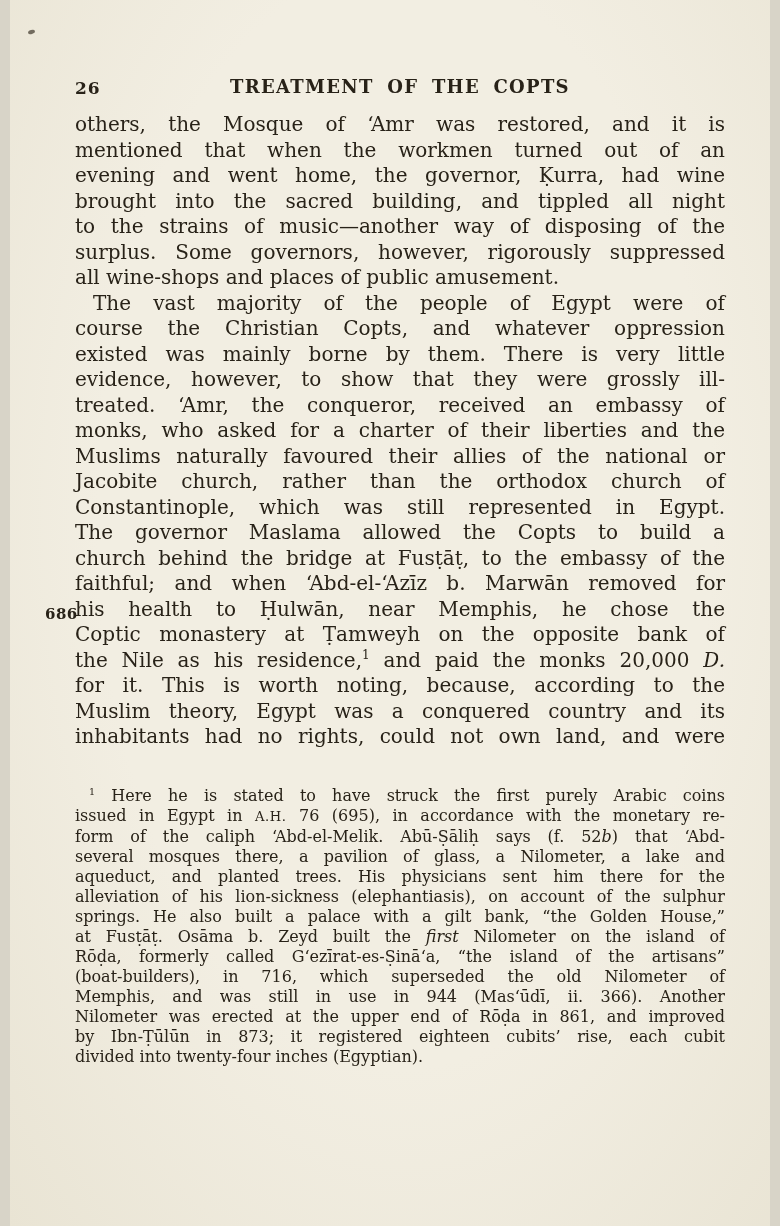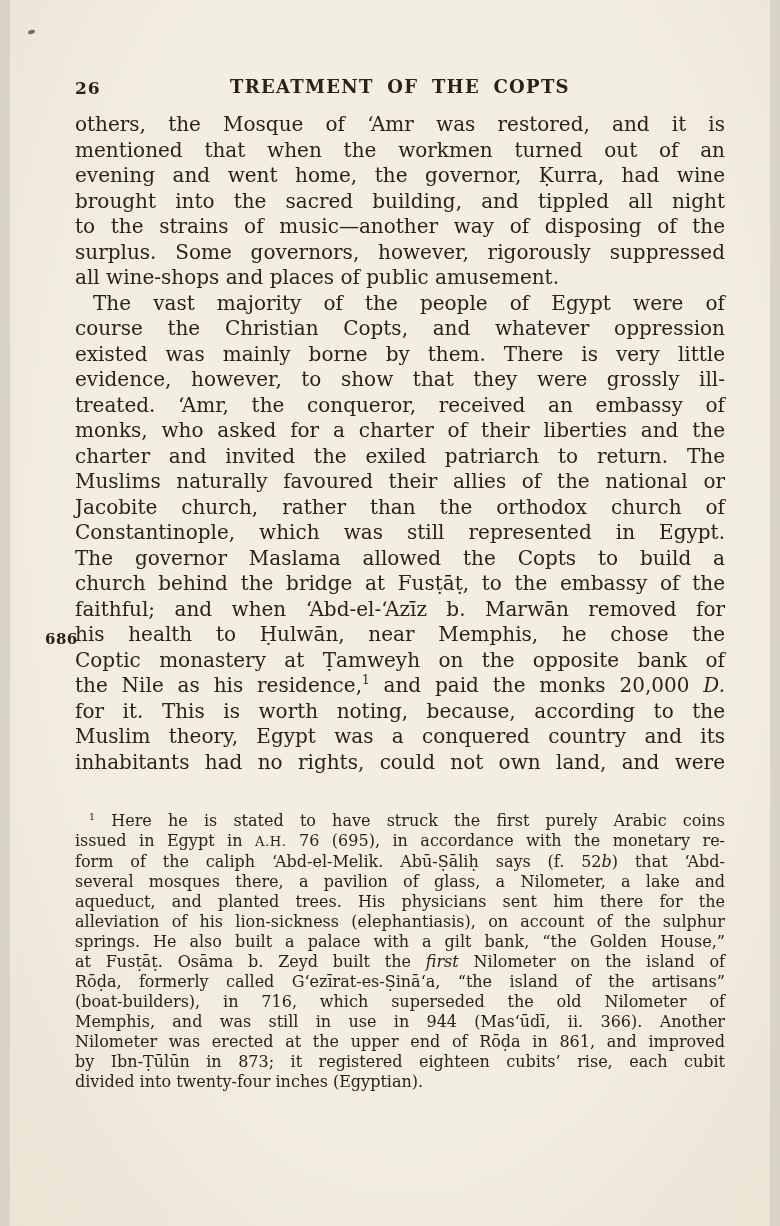--- a/index.html
+++ b/index.html
@@ -82,21 +82,20 @@
         <div class="line"><span>brought into the sacred building, and tippled all night</span></div>
         <div class="line"><span>to the strains of music—another way of disposing of the</span></div>
         <div class="line"><span>surplus. Some governors, however, rigorously suppressed</span></div>
         <div class="line end"><span>all wine-shops and places of public amusement.</span></div>
         <div class="line indent"><span>The vast majority of the people of Egypt were of</span></div>
         <div class="line"><span>course the Christian Copts, and whatever oppression</span></div>
         <div class="line"><span>existed was mainly borne by them. There is very little</span></div>
         <div class="line"><span>evidence, however, to show that they were grossly ill-</span></div>
         <div class="line"><span>treated. ‘Amr, the conqueror, received an embassy of</span></div>
         <div class="line"><span>monks, who asked for a charter of their liberties and the</span></div>
-        <div class="line"><span>charter and invited the exiled patriarch to return. The</span></div>
         <div class="line"><span>Muslims naturally favoured their allies of the national or</span></div>
         <div class="line"><span>Jacobite church, rather than the orthodox church of</span></div>
         <div class="line"><span>Constantinople, which was still represented in Egypt.</span></div>
         <div class="line"><span>The governor Maslama allowed the Copts to build a</span></div>
         <div class="line"><span>church behind the bridge at Fusṭāṭ, to the embassy of the</span></div>
         <div class="line"><span>faithful; and when ‘Abd-el-‘Azīz b. Marwān removed for</span></div>
         <div class="line"><span class="margin-note">686</span><span>his health to Ḥulwān, near Memphis, he chose the</span></div>
         <div class="line"><span>Coptic monastery at Ṭamweyh on the opposite bank of</span></div>
         <div class="line"><span>the Nile as his residence,</span><span class="sup">1</span><span> and paid the monks 20,000 </span><span class="i">D.</span></div>
         <div class="line"><span>for it. This is worth noting, because, according to the</span></div>

